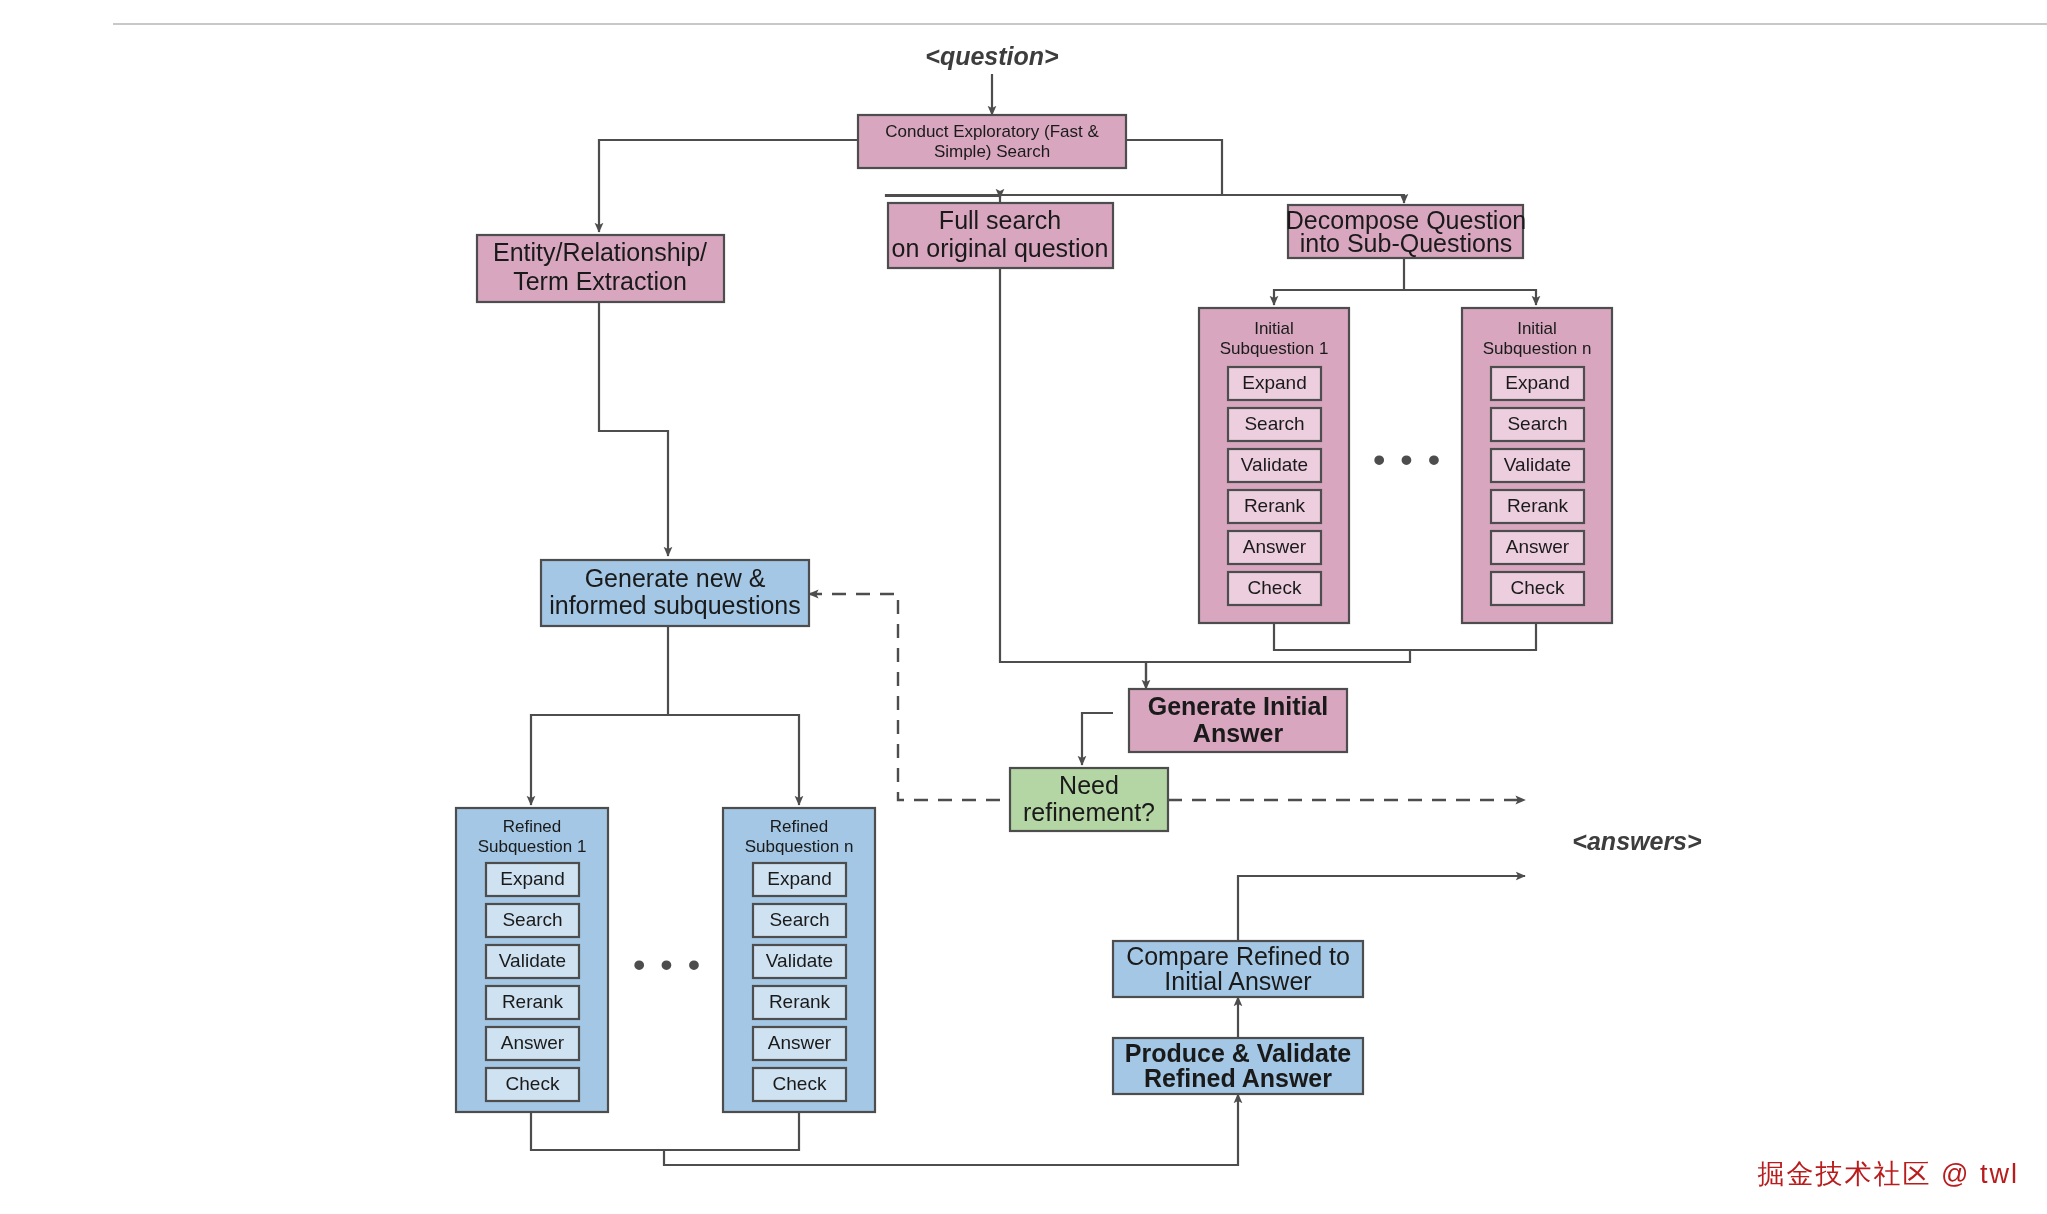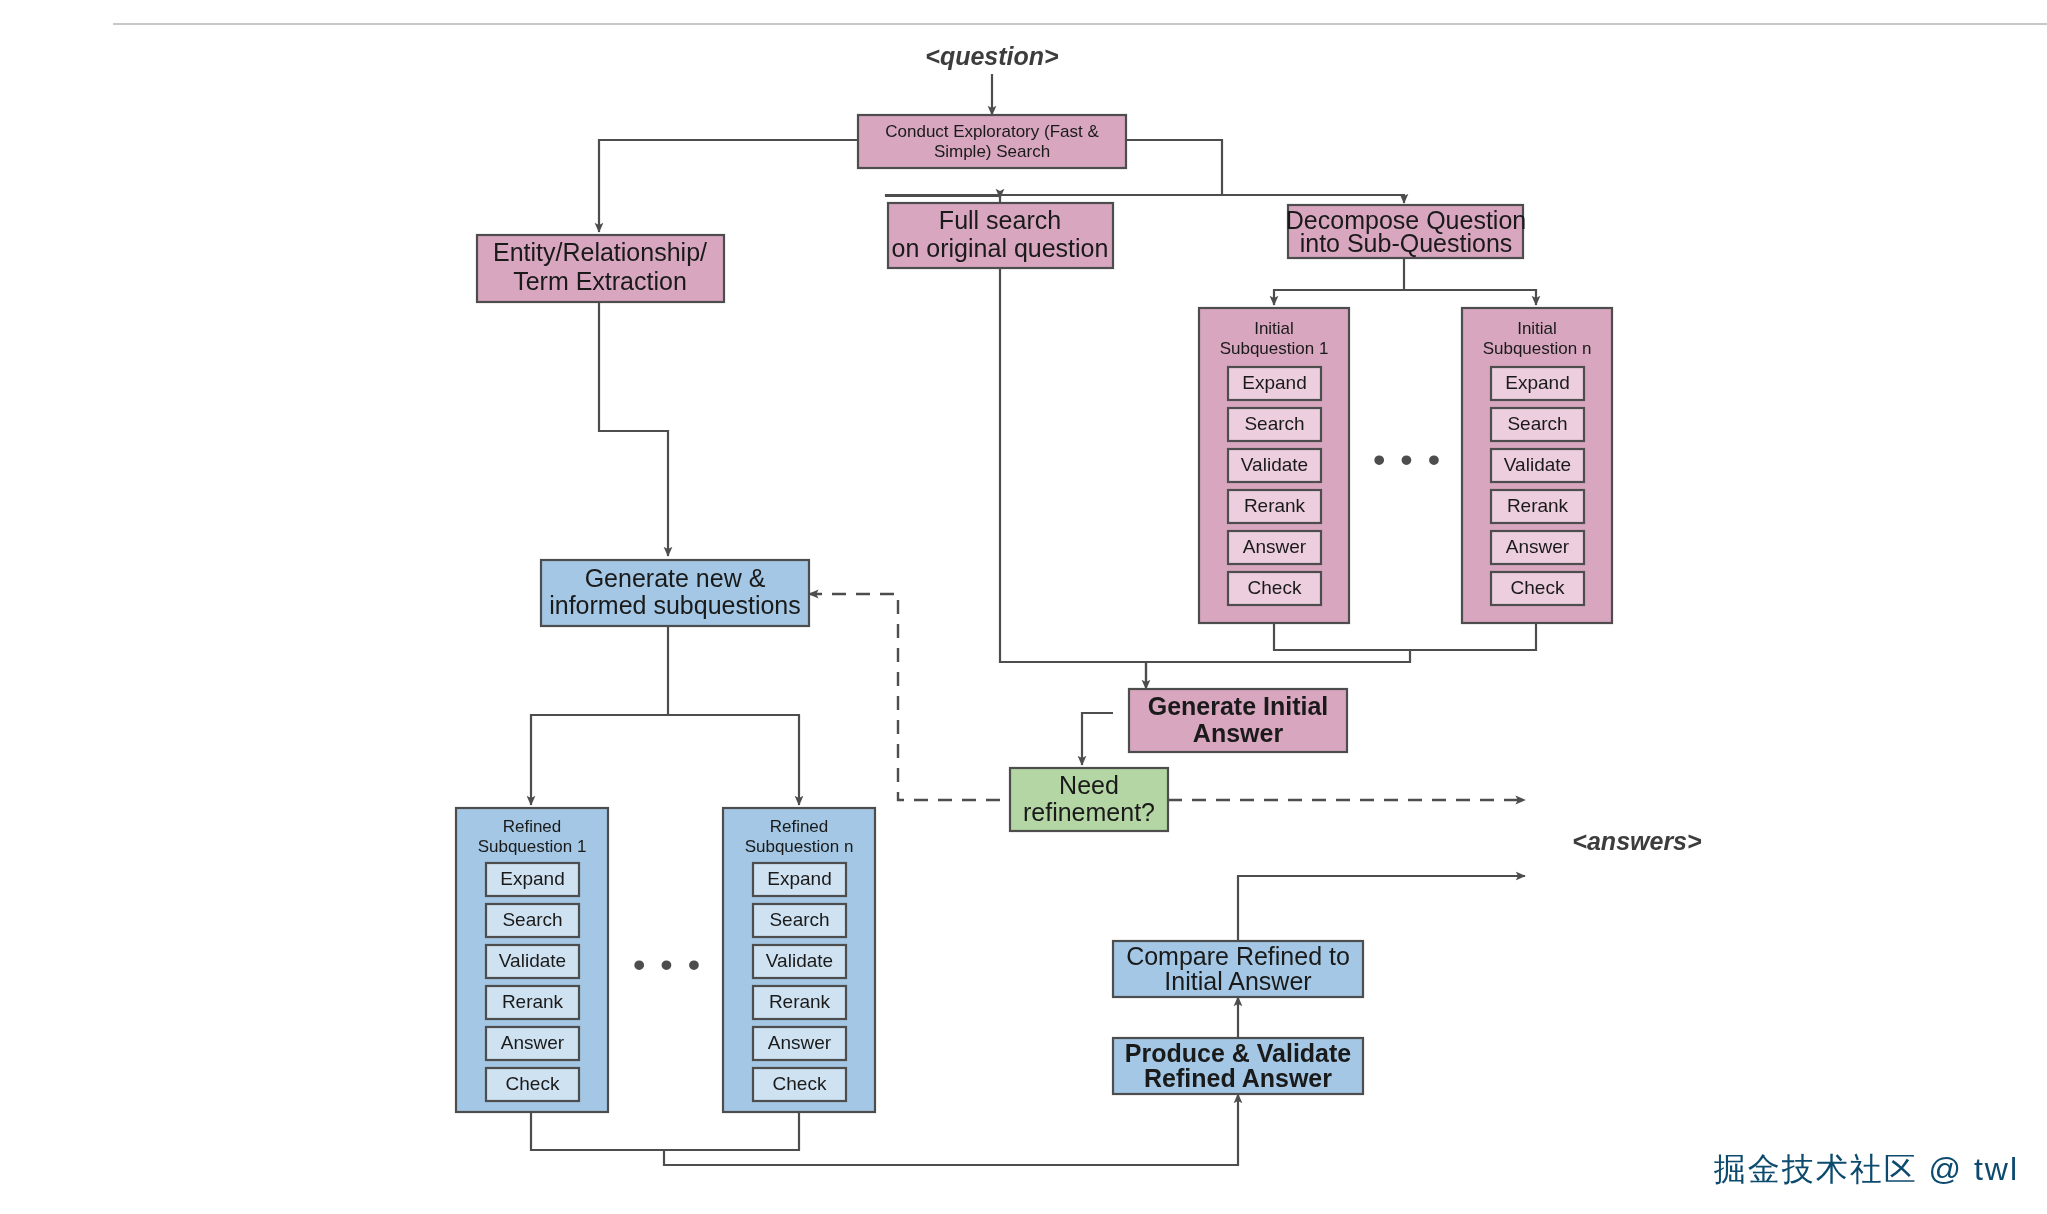--- a/index.html
+++ b/index.html
@@ -76,22 +76,22 @@
   }
   .top-rule {
     stroke: #c8c8c8;
     stroke-width: 2;
   }
   .watermark {
     position: absolute;
     right: 28px;
     bottom: 22px;
     font-family: "Liberation Sans", sans-serif;
-    font-size: 32px;
-    color: #0c4a6e;
+    font-size: 27px;
+    color: #b91c1c;
     letter-spacing: 2px;
     white-space: nowrap;
     user-select: none;
   }
 </style>
 </head>
 <body>
 
 <div id="diagram-root">
 <svg id="flow" viewBox="0 0 2047 1214" xmlns="http://www.w3.org/2000/svg">

